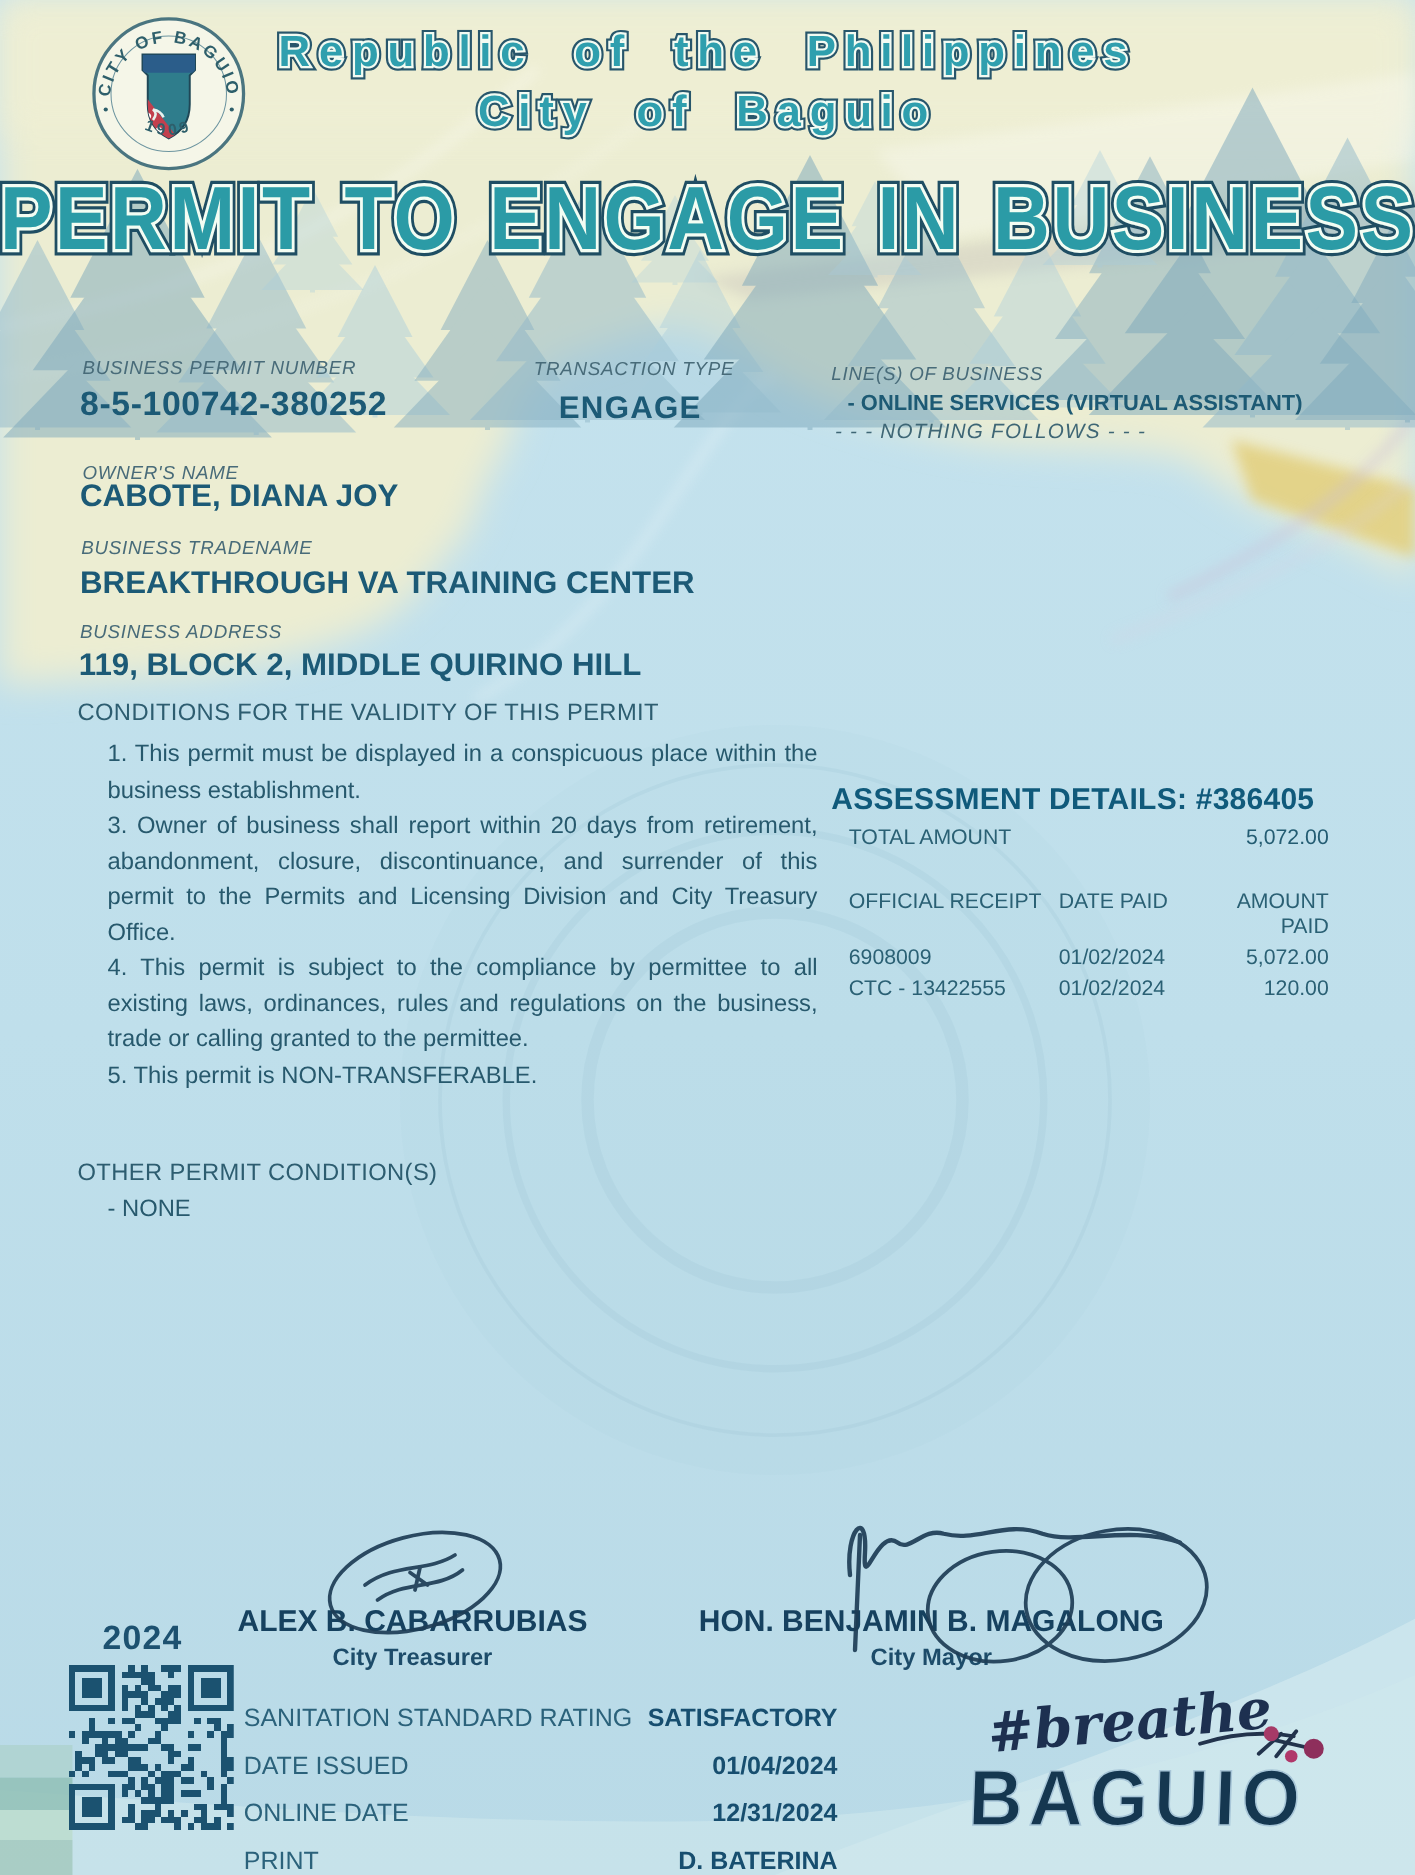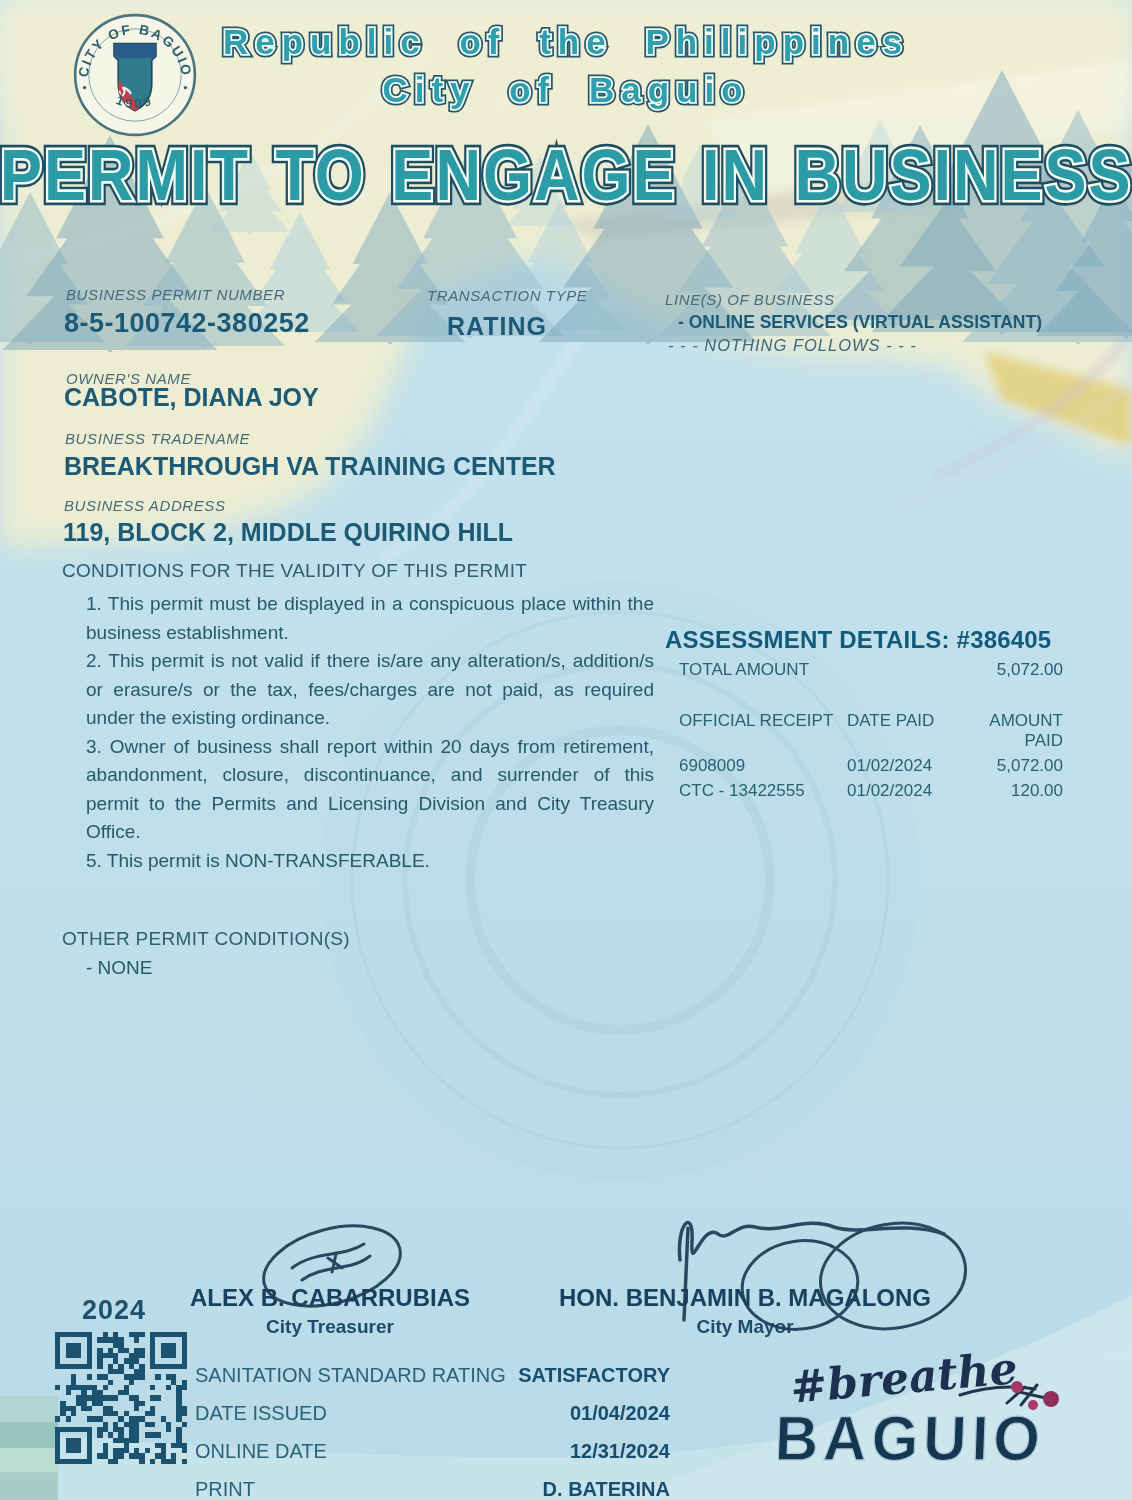--- a/index.html
+++ b/index.html
@@ -269,41 +269,41 @@
   <div class="abs stack title-line" style="left:0;top:134px;width:1132px;">
     <span class="s-dark">PERMIT TO ENGAGE IN BUSINESS</span>
     <span class="s-lite">PERMIT TO ENGAGE IN BUSINESS</span>
     <span class="s-fill">PERMIT TO ENGAGE IN BUSINESS</span>
   </div>
 
   <div class="abs lbl" style="left:66px;top:286px;">BUSINESS PERMIT NUMBER</div>
   <div class="abs val val-lg" style="left:64px;top:308px;">8-5-100742-380252</div>
 
   <div class="abs lbl" style="left:427px;top:287px;">TRANSACTION TYPE</div>
-  <div class="abs val val-md" style="left:447px;top:312px;letter-spacing:1px;">RATING</div>
+  <div class="abs val val-md" style="left:447px;top:312px;letter-spacing:1px;">ENGAGE</div>
 
   <div class="abs lbl" style="left:665px;top:291px;">LINE(S) OF BUSINESS</div>
   <div class="abs lob-item" style="left:678px;top:312px;">- ONLINE SERVICES (VIRTUAL ASSISTANT)</div>
   <div class="abs lob-term" style="left:668px;top:336px;">- - - NOTHING FOLLOWS - - -</div>
 
   <div class="abs lbl" style="left:66px;top:370px;">OWNER'S NAME</div>
   <div class="abs val val-md" style="left:64px;top:383px;">CABOTE, DIANA JOY</div>
 
   <div class="abs lbl" style="left:65px;top:430px;">BUSINESS TRADENAME</div>
   <div class="abs val val-md" style="left:64px;top:452px;">BREAKTHROUGH VA TRAINING CENTER</div>
 
   <div class="abs lbl" style="left:64px;top:497px;">BUSINESS ADDRESS</div>
   <div class="abs val val-md" style="left:63px;top:518px;">119, BLOCK 2, MIDDLE QUIRINO HILL</div>
 
   <div class="abs cond" style="left:62px;top:560px;">
     <div class="cond-h">CONDITIONS FOR THE VALIDITY OF THIS PERMIT</div>
     <ol>
       <li>1. This permit must be displayed in a conspicuous place within the business establishment.</li>
-      <li>2. This permit is not valid if there is/are any alteration/s, addition/s or erasure/s or the tax, fees/charges are not paid, as required under the existing ordinance.</li>
       <li>3. Owner of business shall report within 20 days from retirement, abandonment, closure, discontinuance, and surrender of this permit to the Permits and Licensing Division and City Treasury Office.</li>
+      <li>4. This permit is subject to the compliance by permittee to all existing laws, ordinances, rules and regulations on the business, trade or calling granted to the permittee.</li>
       <li>5. This permit is NON-TRANSFERABLE.</li>
     </ol>
   </div>
   <div class="abs cond-h" style="left:62px;top:928px;">OTHER PERMIT CONDITION(S)</div>
   <div class="abs" style="left:86px;top:957px;font-size:19px;color:#27596d;">- NONE</div>
 
   <div class="abs" style="left:665px;top:626px;width:398px;">
     <div class="r-heading">ASSESSMENT DETAILS: #386405</div>
     <div class="total-row">
       <span>TOTAL AMOUNT</span>

